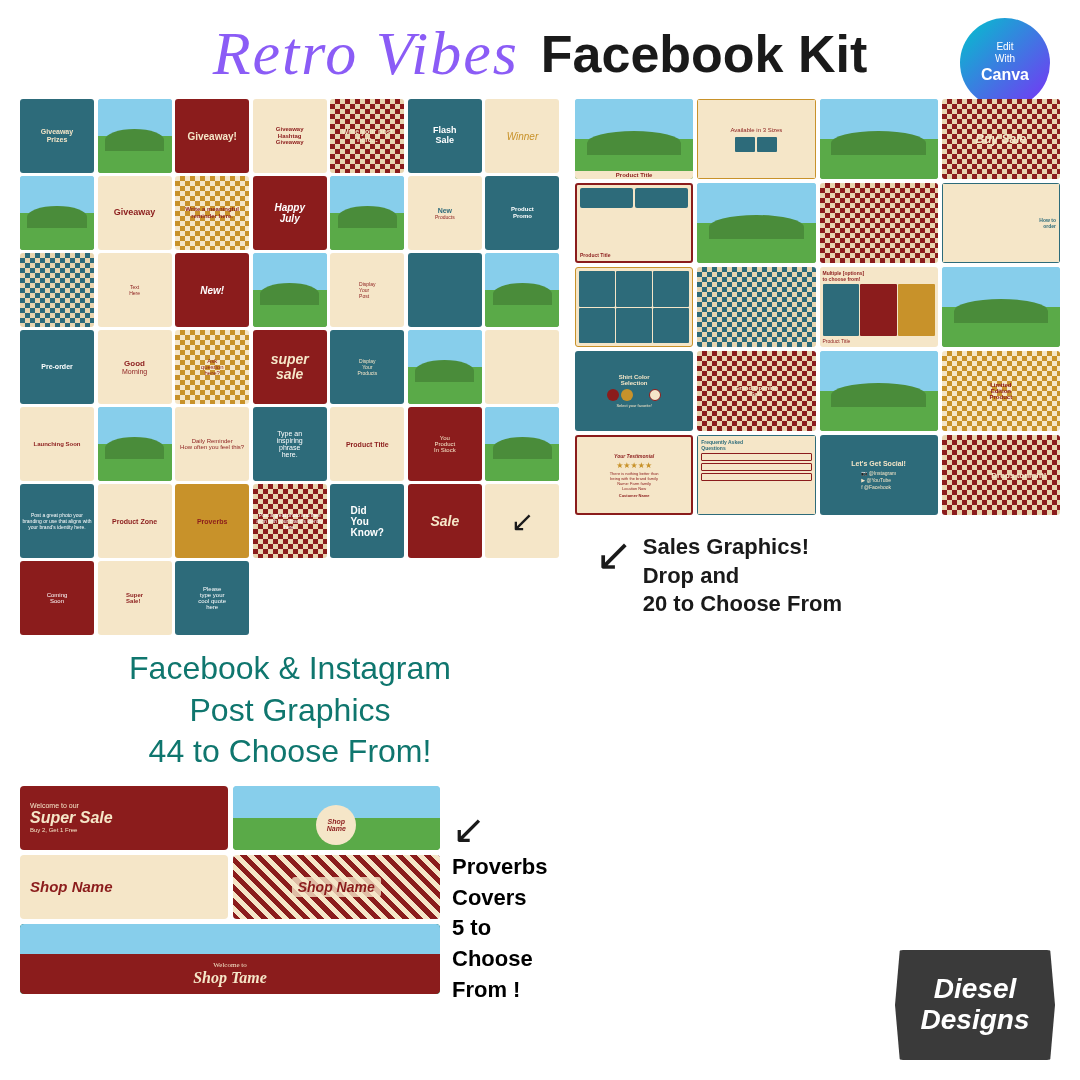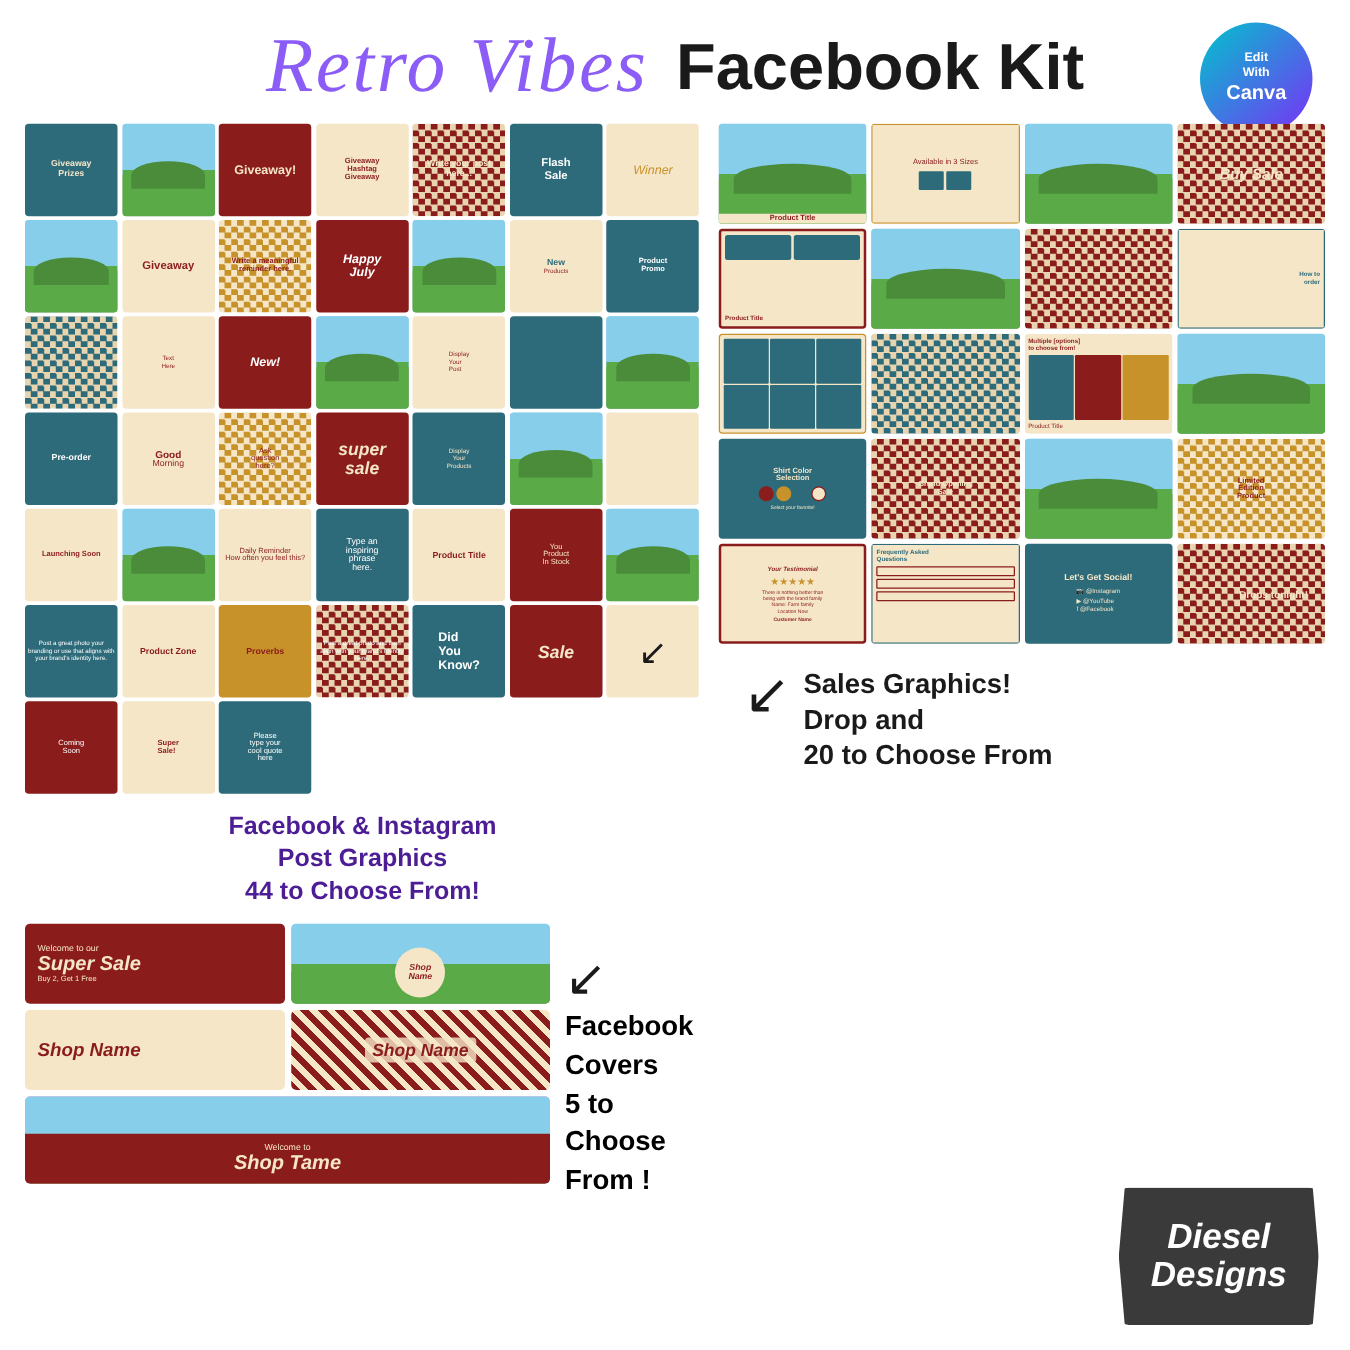--- a/index.html
+++ b/index.html
@@ -48,21 +48,21 @@
       background: linear-gradient(135deg, #00C4CC, #7B2FF7);
       display: flex;
       flex-direction: column;
       align-items: center;
       justify-content: center;
       color: white;
       font-size: 11px;
       font-weight: bold;
       line-height: 1.2;
     }
-    .canva-badge .edit-with { font-size: 10px; font-weight: bold; }
+    .canva-badge .edit-with { font-size: 10px; font-weight: normal; }
     .canva-badge .canva-word { font-size: 16px; font-weight: 900; }
 
     
     .main-content {
       display: flex;
       padding: 0 20px;
       gap: 15px;
       height: 890px;
     }
 
@@ -108,23 +108,23 @@
       padding: 2px;
     }
     .cell-label.dark { color: #8b1c1c; }
 
     
     .post-desc {
       text-align: center;
       padding: 8px 0;
     }
     .post-desc-text {
-      font-size: 20px;
-      font-weight: 700;
-      color: #4c1d95;
+      font-size: 32px;
+      font-weight: 400;
+      color: #0f766e;
       line-height: 1.3;
     }
     .cover-item {
       height: 64px;
       border-radius: 4px;
       overflow: hidden;
       position: relative;
     }
     .cover-red {
       background: #8b1c1c;
@@ -139,25 +139,26 @@
       align-items: center;
       justify-content: center;
     }
     .cover-cream {
       background: #f5e6c8;
       display: flex;
       align-items: center;
       padding: 5px 10px;
     }
     .cover-wide-red {
-      background: #f9a8d4;
+      background: #0f766e;
       display: flex;
       align-items: center;
       justify-content: center;
       position: relative;
+      font-family: Liberation Serif, serif;
     }
     .arrow-left {
       font-size: 40px;
       color: #1a1a1a;
     }
 
     
     .right-section {
       flex: 1;
       display: flex;
@@ -581,21 +582,21 @@
               <span style="font-size:7px;color:#f5e6c8;">Welcome to</span>
               <span style="font-size:16px;color:#f5e6c8;font-weight:900;font-style:italic;">Shop Tame</span>
             </div>
           </div>
         </div>
       </div>
 
       <div class="covers-desc-col">
         <div class="arrow-left">↙</div>
         <div style="font-size:22px;font-weight:900;line-height:1.4;">
-          <div>Facebook Covers</div>
+          <div>Proverbs Covers</div>
           <div>5 to Choose From !</div>
         </div>
       </div>
     </div>
 
   </div>
 
   <div class="right-section">
 
     <div class="sales-grid">

